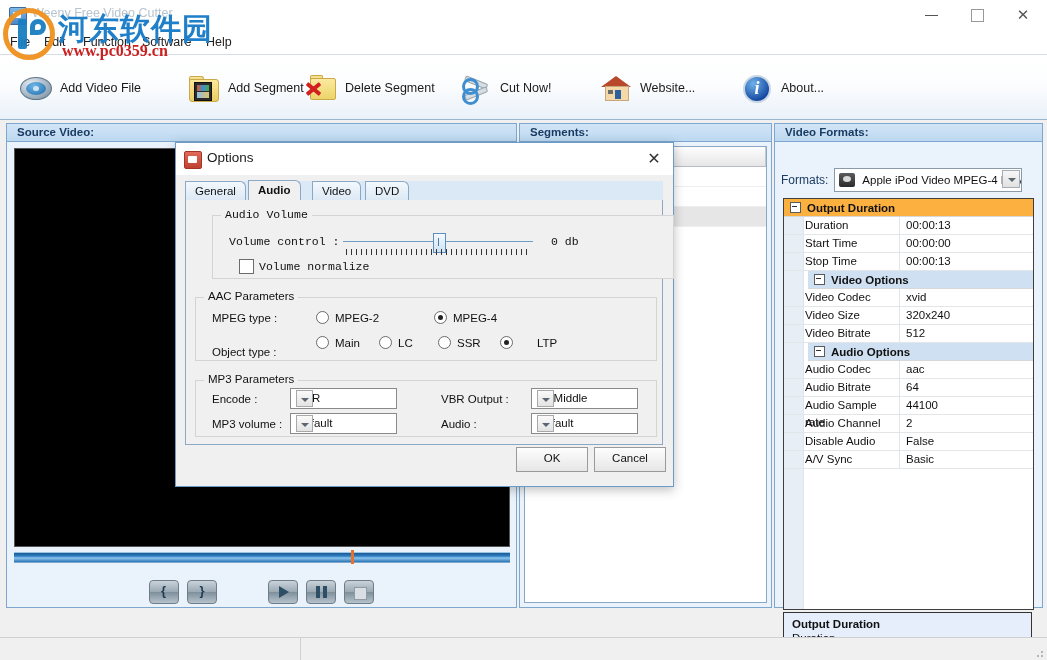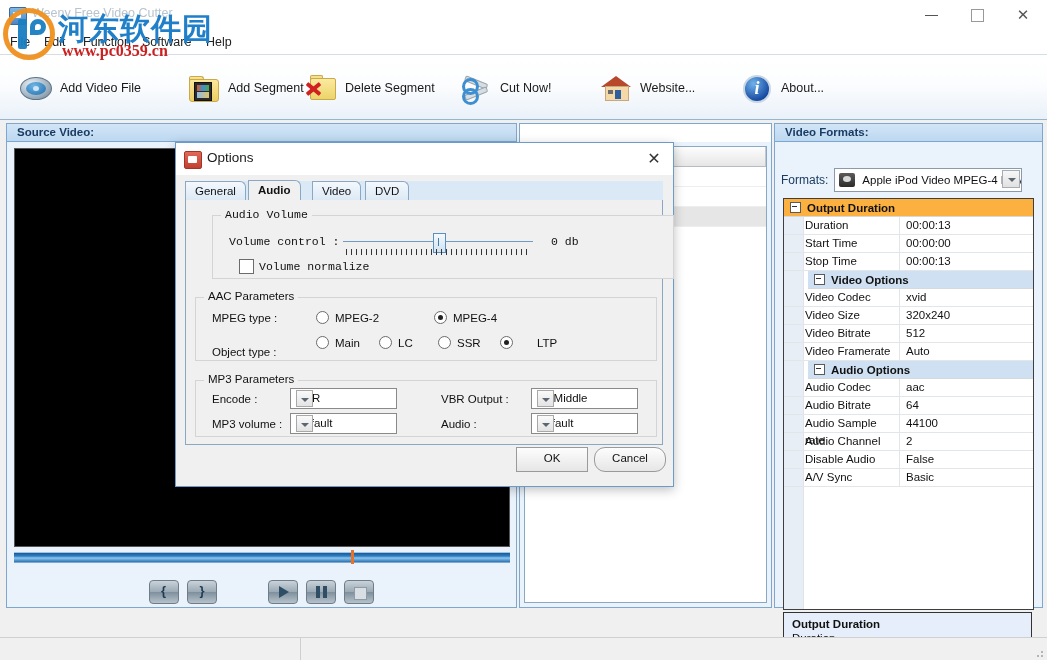--- a/index.html
+++ b/index.html
@@ -434,20 +434,21 @@
         <span class="ctrl-btn"><span class="cb-brace">{</span></span>
         <span class="ctrl-btn"><span class="cb-brace">}</span></span>
         <span class="ctrl-btn gap"><span class="cb-play"></span></span>
         <span class="ctrl-btn cb-pause"><i></i><i></i></span>
         <span class="ctrl-btn"><span class="cb-stop"></span></span>
       </div>
     </div>
   </div>
 
   <div class="panel" id="segPanel">
+    <div class="panel-head">Segments:</div>
     <div class="panel-body">
       <div class="seg-grid">
         <div class="seg-hdr">
           <div style="width:100%">Duration</div>
         </div>
         <div class="seg-row">
           <div style="width:100%">- 00:00:08</div>
         </div>
         <div class="seg-row">
           <div style="width:100%">- 00:00:08</div>
@@ -501,24 +502,20 @@
             <span class="k">Video Codec</span>
             <span class="v">xvid</span>
           </div>
           <div class="prop-row">
             <span class="k">Video Size</span>
             <span class="v">320x240</span>
           </div>
           <div class="prop-row">
             <span class="k">Video Bitrate</span>
             <span class="v">512</span>
-          </div>
-          <div class="prop-row">
-            <span class="k">Video Framerate</span>
-            <span class="v">Auto</span>
           </div>
 
           <div class="prop-cat blue">
             <span class="cat-exp"></span>
             <span>Audio Options</span>
           </div>
           <div class="prop-row">
             <span class="k">Audio Codec</span>
             <span class="v">aac</span>
           </div>
@@ -680,20 +677,20 @@
         <span class="lbl" style="left:245px; top:37px;">Audio :</span>
         <span class="combo" style="left:335px; top:32px; width:107px;">
           <span>Default</span>
           <span class="arw"></span>
         </span>
       </div>
 
     </div>
 
     <div class="dlg-btn" style="left:340px;">OK</div>
-    <div class="dlg-btn" style="left:418px;border-radius:11px;">Cancel</div>
+    <div class="dlg-btn" style="left:418px;">Cancel</div>
   </div>
 
   <div class="wm-logo"></div>
   <div class="wm-cn">河东软件园</div>
   <div class="wm-url">www.pc0359.cn</div>
 
 </div>
 
 </body></html>

